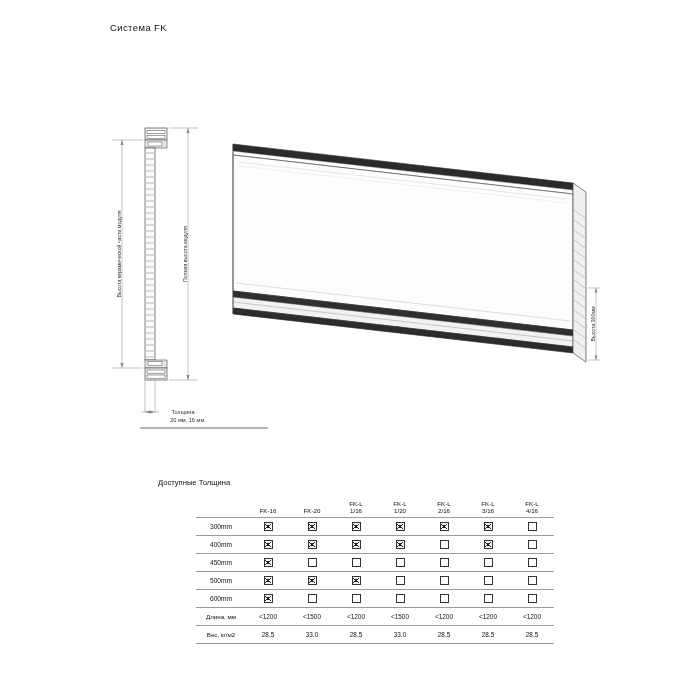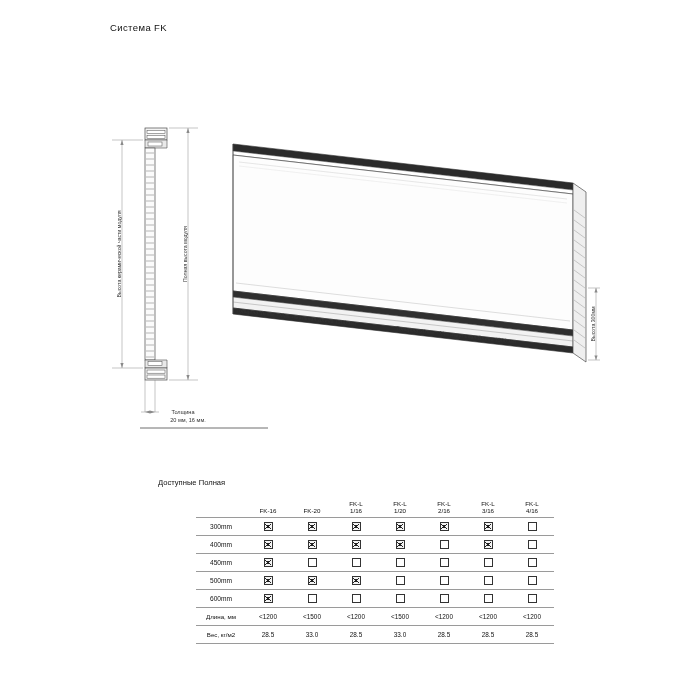--- a/index.html
+++ b/index.html
@@ -260,21 +260,21 @@
         <line x1="588" y1="320" x2="600" y2="320"></line>
         <line x1="596" y1="248" x2="596" y2="320"></line>
         <path d="M596 248 l-1.6 4.5 l3.2 0 z" fill="#8a8a8a" stroke="none"></path>
         <path d="M596 320 l-1.6 -4.5 l3.2 0 z" fill="#8a8a8a" stroke="none"></path>
       </g>
       <text class="vtext" x="595" y="284" transform="rotate(-90 595 284)" text-anchor="middle">Высота 300мм</text>
 
     </svg>
   </div>
 
-  <div class="formats-label">Доступные Полная</div>
+  <div class="formats-label">Доступные Толщина</div>
 
   <table class="formats">
     <colgroup>
       <col class="lab">
         <col class="c">
         <col class="c">
         <col class="c">
         <col class="c">
         <col class="c">
         <col class="c">

